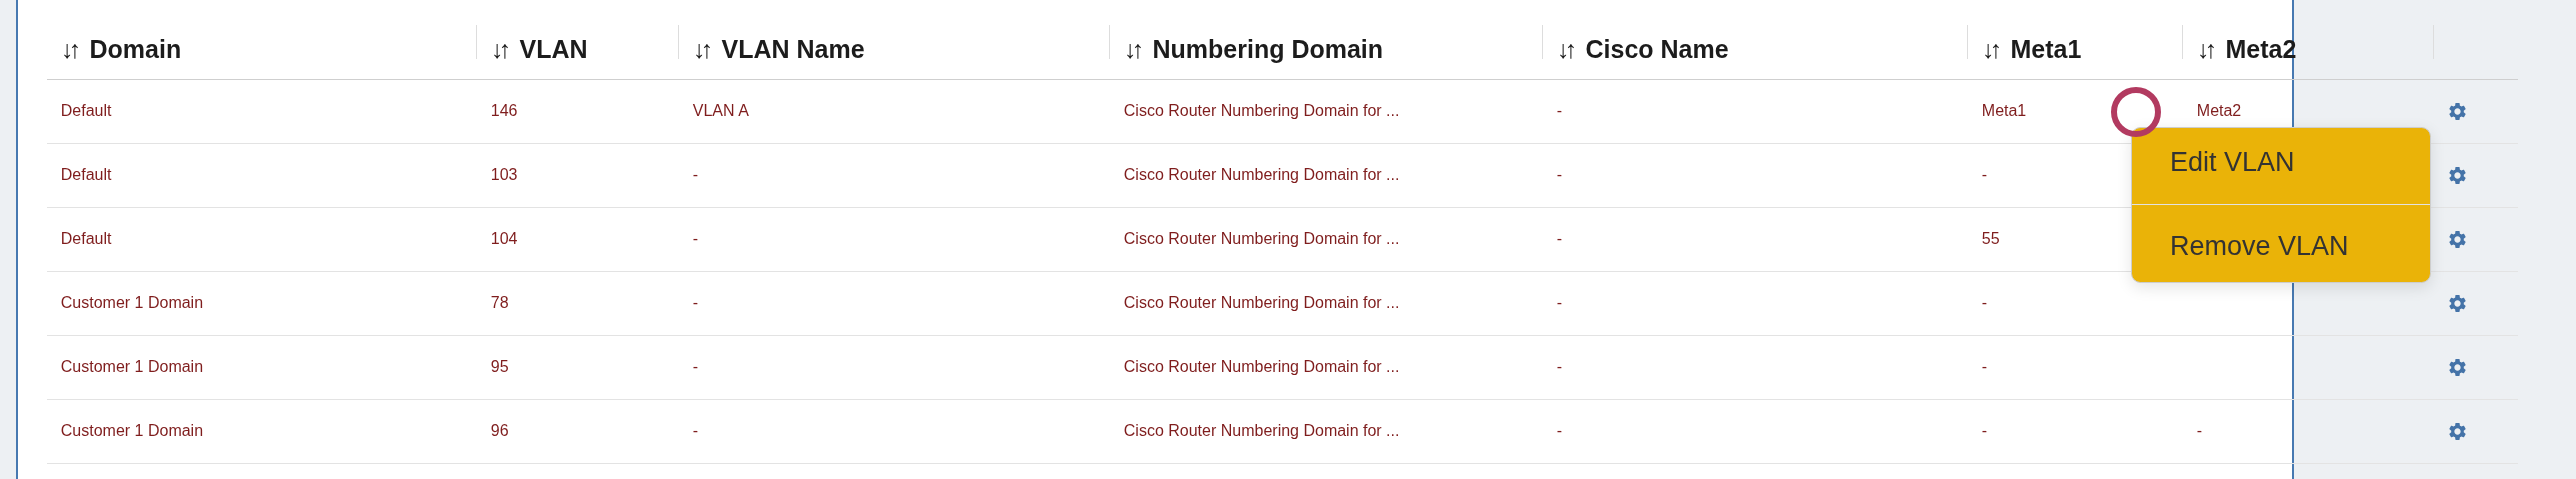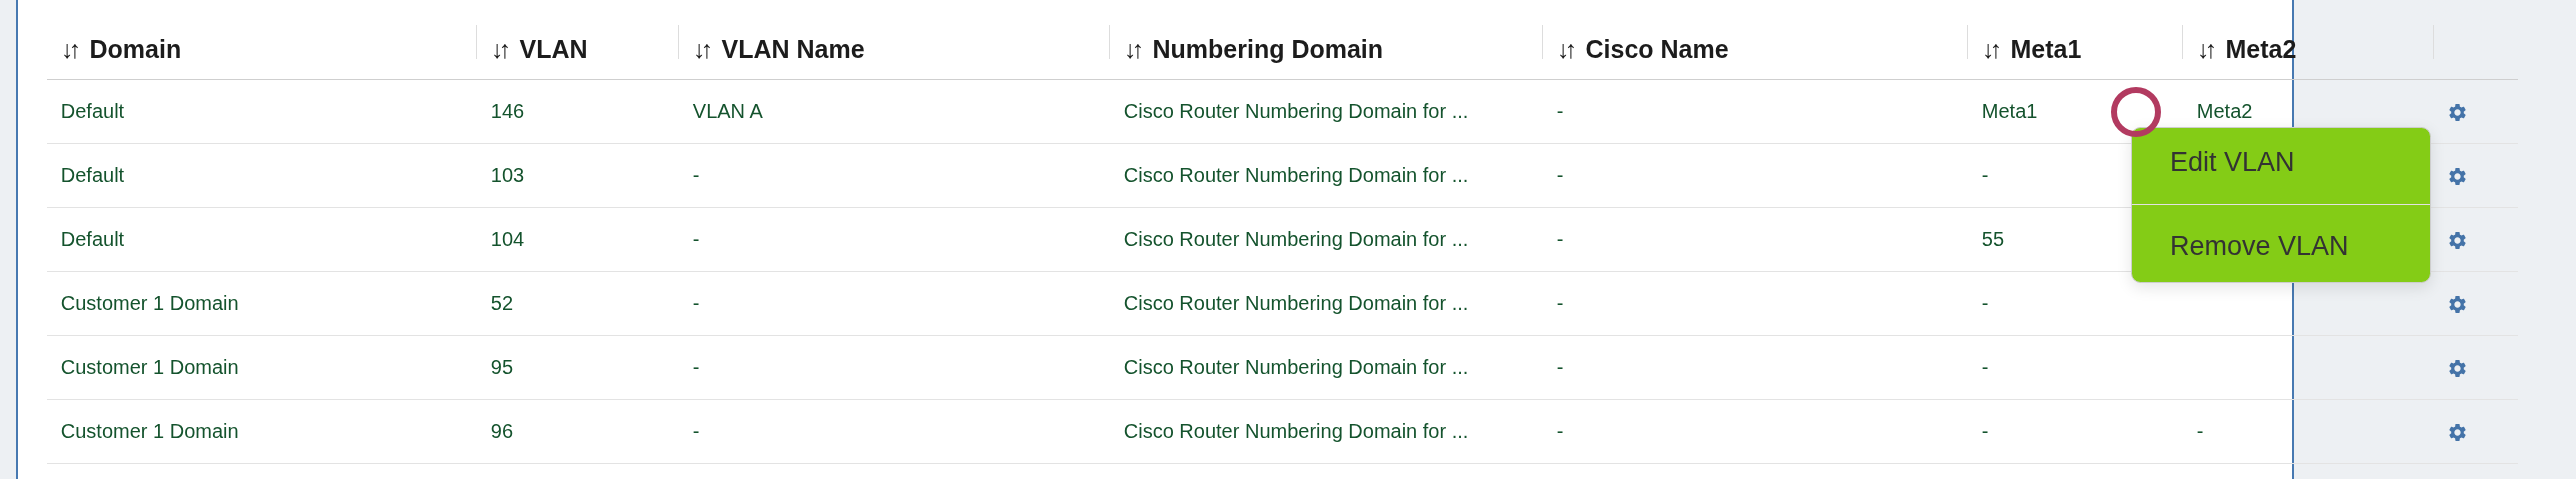--- a/index.html
+++ b/index.html
@@ -54,42 +54,42 @@
   }
   .sort {
     display: inline-block;
     letter-spacing: -4.8px;
     margin-right: 13.3px;
     font-weight: bold;
   }
   td {
     height: 64px;
     padding: 0 0 0 14.3px;
-    font-size: 20px;
-    color: #14532d;
+    font-size: 16px;
+    color: #7f1d1d;
     white-space: nowrap;
     border-bottom: 1.9px solid #e3e3e3;
     vertical-align: middle;
     overflow: hidden;
   }
   td.actions-cell { padding-left: 13.3px; overflow: visible; }
   .gear-btn {
     background: none; border: none; padding: 0; margin: 0;
     width: 21px; height: 21px;
     color: #4473a8;
     cursor: pointer;
     display: inline-block;
     vertical-align: middle;
   }
   .gear-btn svg { display: block; width: 21px; height: 21px; fill: currentColor; }
   .context-menu {
     position: absolute;
     left: 2131px; top: 127px;
     width: 300px;
-    background: #84cc16;
+    background: #eab308;
     border: 1.9px solid #cdcdcd;
     border-radius: 9.5px;
     box-shadow: 0 4.8px 15px rgba(0,0,0,0.10);
     z-index: 5;
     overflow: hidden;
   }
   .menu-group.g1 { padding: 9.5px 0 17px; }
   .menu-group.g2 { padding: 17px 0 11.4px; }
   .menu-item {
     height: 49px; line-height: 49px;
@@ -168,21 +168,21 @@
         <td>Cisco Router Numbering Domain for ...</td>
         <td>-</td>
         <td>55</td>
         <td></td>
         <td class="actions-cell"><button class="gear-btn"><svg viewBox="0 0 24 24">
                 <path d="M19.14 12.94c.04-.3.06-.61.06-.94 0-.32-.02-.64-.07-.94l2.03-1.58c.18-.14.23-.41.12-.61l-1.92-3.32c-.12-.22-.37-.29-.59-.22l-2.39.96c-.5-.38-1.03-.7-1.62-.94l-.36-2.54c-.04-.24-.24-.41-.48-.41h-3.84c-.24 0-.43.17-.47.41l-.36 2.54c-.59.24-1.13.57-1.62.94l-2.39-.96c-.22-.08-.47 0-.59.22L2.74 8.87c-.12.21-.08.47.12.61l2.03 1.58c-.05.3-.09.63-.09.94s.02.64.07.94l-2.03 1.58c-.18.14-.23.41-.12.61l1.92 3.32c.12.22.37.29.59.22l2.39-.96c.5.38 1.03.7 1.62.94l.36 2.54c.05.24.24.41.48.41h3.84c.24 0 .44-.17.47-.41l.36-2.54c.59-.24 1.13-.56 1.62-.94l2.39.96c.22.08.47 0 .59-.22l1.92-3.32c.12-.22.07-.47-.12-.61l-2.01-1.58zM12 15.6c-1.98 0-3.6-1.62-3.6-3.6s1.62-3.6 3.6-3.6 3.6 1.62 3.6 3.6-1.62 3.6-3.6 3.6z"></path>
               </svg></button></td>
       </tr>
       <tr>
         <td>Customer 1 Domain</td>
-        <td>52</td>
+        <td>78</td>
         <td>-</td>
         <td>Cisco Router Numbering Domain for ...</td>
         <td>-</td>
         <td>-</td>
         <td></td>
         <td class="actions-cell"><button class="gear-btn"><svg viewBox="0 0 24 24">
                 <path d="M19.14 12.94c.04-.3.06-.61.06-.94 0-.32-.02-.64-.07-.94l2.03-1.58c.18-.14.23-.41.12-.61l-1.92-3.32c-.12-.22-.37-.29-.59-.22l-2.39.96c-.5-.38-1.03-.7-1.62-.94l-.36-2.54c-.04-.24-.24-.41-.48-.41h-3.84c-.24 0-.43.17-.47.41l-.36 2.54c-.59.24-1.13.57-1.62.94l-2.39-.96c-.22-.08-.47 0-.59.22L2.74 8.87c-.12.21-.08.47.12.61l2.03 1.58c-.05.3-.09.63-.09.94s.02.64.07.94l-2.03 1.58c-.18.14-.23.41-.12.61l1.92 3.32c.12.22.37.29.59.22l2.39-.96c.5.38 1.03.7 1.62.94l.36 2.54c.05.24.24.41.48.41h3.84c.24 0 .44-.17.47-.41l.36-2.54c.59-.24 1.13-.56 1.62-.94l2.39.96c.22.08.47 0 .59-.22l1.92-3.32c.12-.22.07-.47-.12-.61l-2.01-1.58zM12 15.6c-1.98 0-3.6-1.62-3.6-3.6s1.62-3.6 3.6-3.6 3.6 1.62 3.6 3.6-1.62 3.6-3.6 3.6z"></path>
               </svg></button></td>
       </tr>
       <tr>

